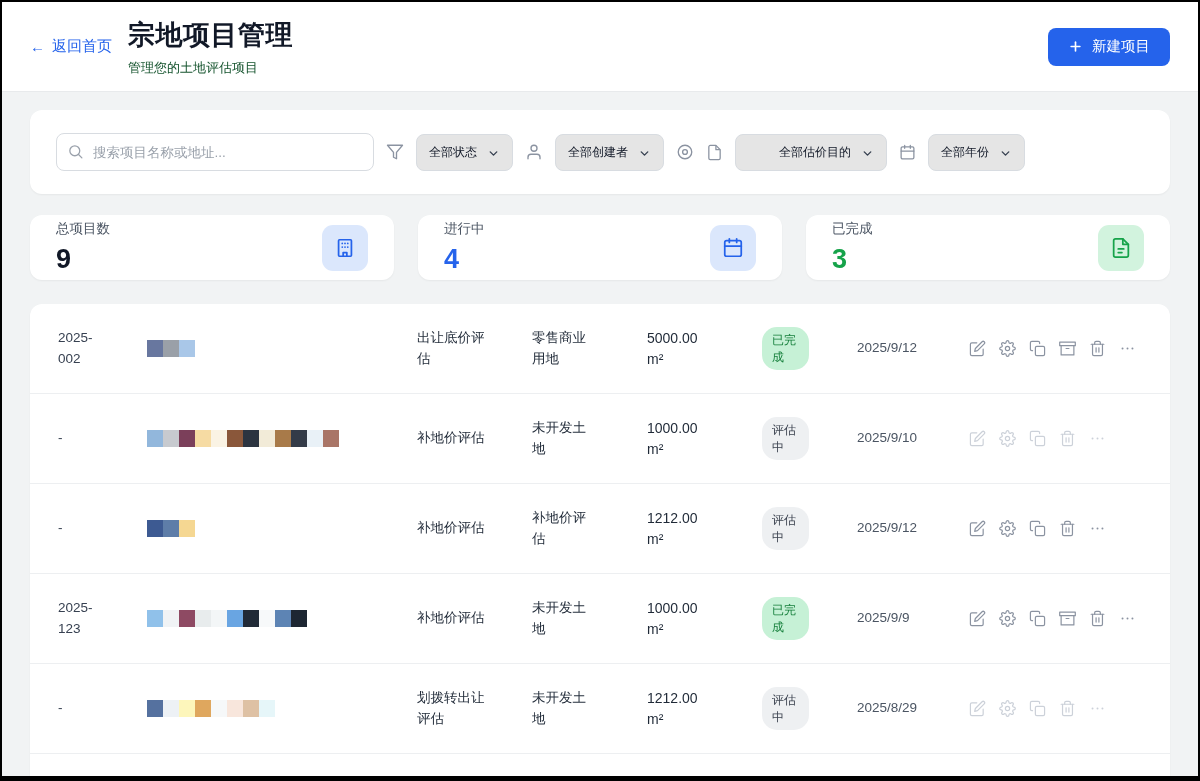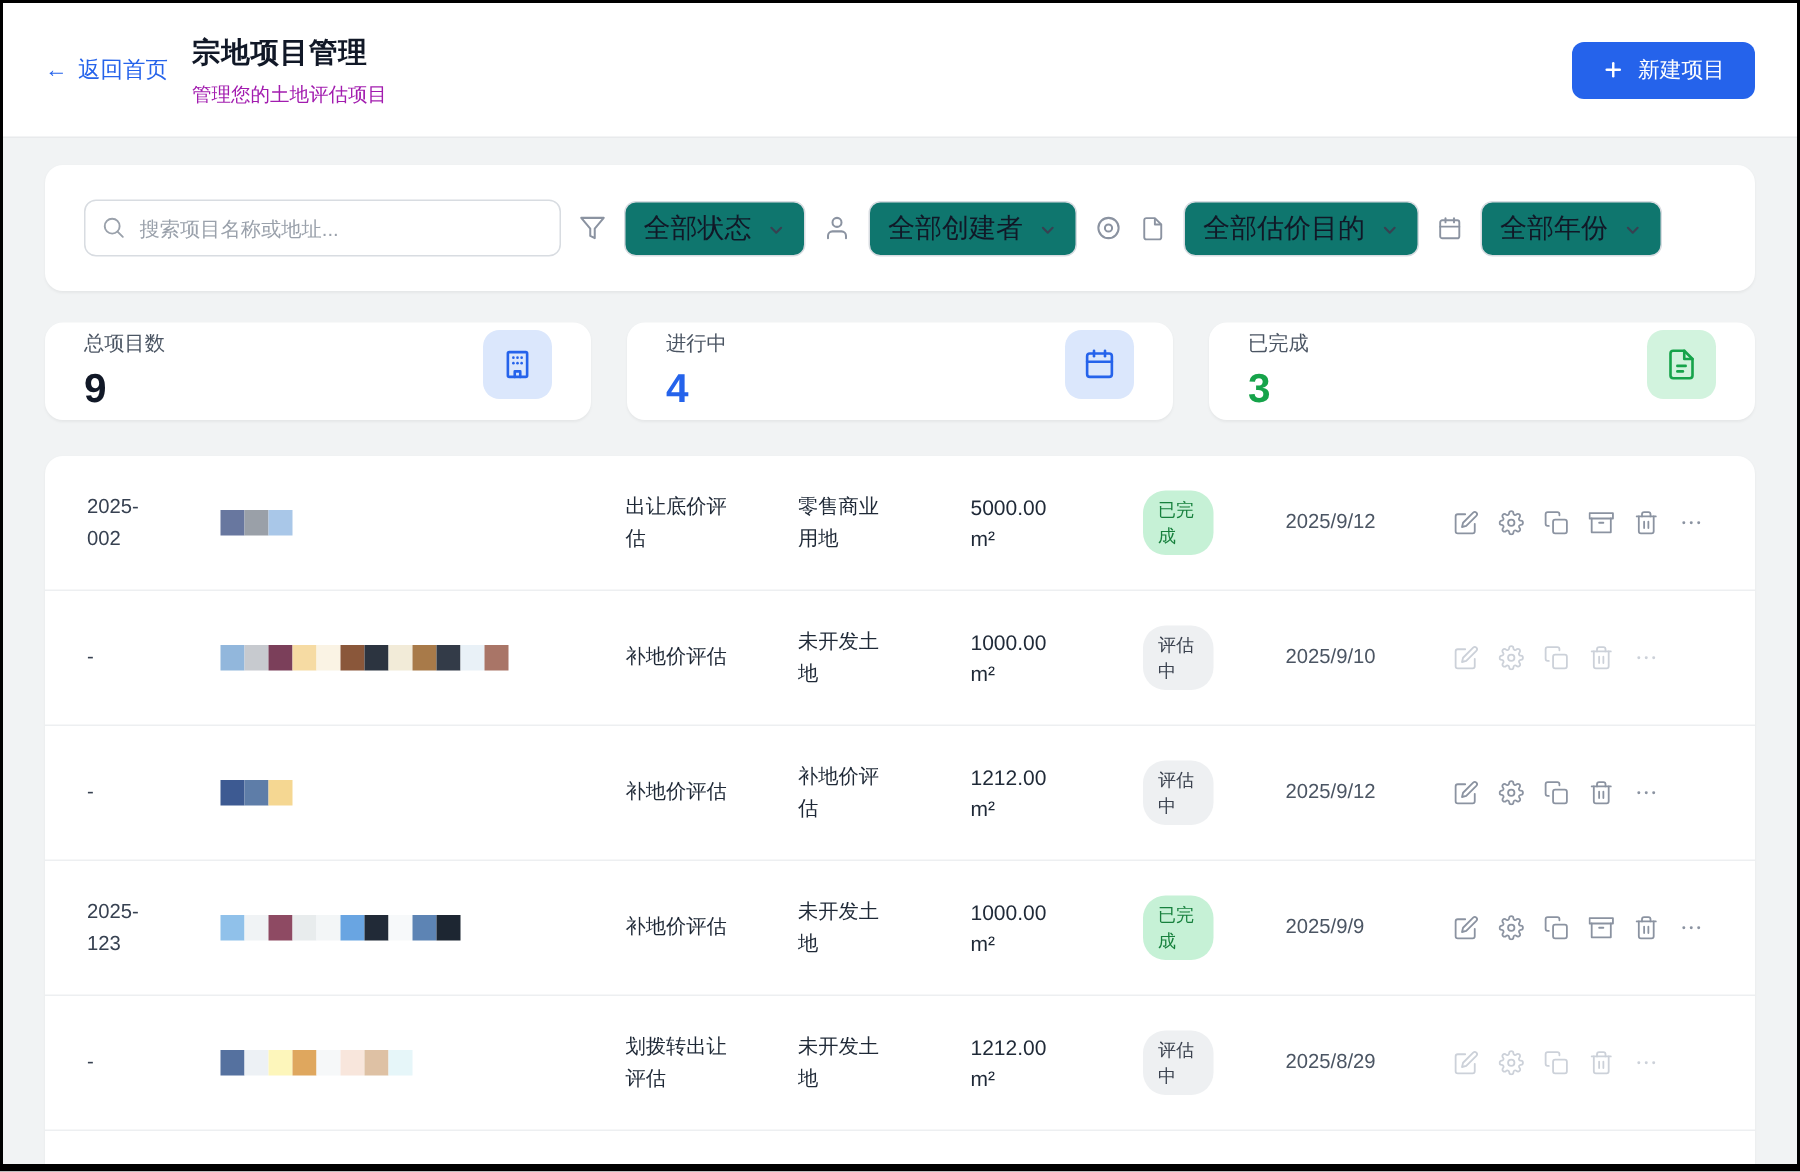--- a/index.html
+++ b/index.html
@@ -4,41 +4,41 @@
 <style>
   *{margin:0;padding:0;box-sizing:border-box}
   html,body{width:1200px;height:781px}
   body{font-family:"Liberation Sans","DejaVu Sans",sans-serif;background:#fff}
   .screen{width:1200px;height:781px;border:2px solid #000;border-bottom:5px solid #000;background:#f1f3f4;overflow:hidden;display:flex;flex-direction:column}
 
   
   .topbar{background:#fff;border-bottom:1px solid #e8eaec;display:flex;align-items:center;padding:0 28px;height:90px;flex:0 0 auto}
   .back{color:var(--primary);font-size:15px;display:flex;gap:7px;align-items:center;cursor:pointer;white-space:nowrap}
   .title-wrap{margin-left:16px}
-  h1{font-size:19px;color:#111827;font-weight:700;letter-spacing:.5px}
-  .subtitle{font-size:13px;color:#a21caf;margin-top:6px}
+  h1{font-size:27px;color:#111827;font-weight:700;letter-spacing:.5px}
+  .subtitle{font-size:13px;color:#14532d;margin-top:6px}
   .spacer{flex:1}
   .btn-primary{background:var(--primary);color:#fff;border:none;border-radius:8px;padding:0 20px;height:38px;font-size:14.5px;display:flex;align-items:center;gap:9px;cursor:pointer;font-family:Liberation Sans, sans-serif}
 
   main{padding:18px 28px 0;flex:1;display:flex;flex-direction:column;min-height:0}
 
   
   .filter-card{background:#fff;border-radius:12px;padding:23px 26px;display:flex;align-items:center;gap:12px;box-shadow:0 1px 2px rgba(0,0,0,.05)}
   .search{position:relative;width:318px;flex:0 0 auto}
   .search input{width:100%;height:38px;border:1px solid #d8dce1;border-radius:8px;padding:0 12px 0 36px;font-size:13.5px;color:#111827;outline:none;font-family:inherit;background:#fff}
   .search input::placeholder{color:#9aa1ab}
   .search .icn{position:absolute;left:11px;top:10px;color:#9aa1ab;display:flex}
   .between-icn{color:#8b93a1;flex:0 0 auto;display:flex}
-  .select{display:flex;align-items:center;gap:10px;border:1px solid #d8dce1;border-radius:8px;padding:0 12px;height:37px;font-size:18px;color:#111827;background:#0f766e;cursor:pointer;flex:0 0 auto;font-weight:500}
+  .select{display:flex;align-items:center;gap:10px;border:1px solid #d8dce1;border-radius:8px;padding:0 12px;height:37px;font-size:12px;color:#111827;background:#e5e5e5;cursor:pointer;flex:0 0 auto;font-weight:500}
   .select .chev{color:#374151;display:flex;margin-top:2px}
   .sel-wide{min-width:152px;justify-content:flex-end}
 
   
   .stats{display:flex;gap:24px;margin-top:21px}
-  .stat-card{flex:1;background:#fff;border-radius:12px;padding:5px 26px;display:flex;justify-content:space-between;box-shadow:0 1px 2px rgba(0,0,0,.05)}
+  .stat-card{flex:1;background:#fff;border-radius:12px;padding:5px 26px;display:flex;align-items:center;justify-content:space-between;box-shadow:0 1px 2px rgba(0,0,0,.05)}
   .stat-label{font-size:13.5px;color:#4b5563}
   .stat-value{font-size:27px;font-weight:700;margin-top:6px;color:#111827}
   .stat-value.blue{color:var(--primary)}
   .stat-value.green{color:var(--success)}
   .stat-icon{width:46px;height:46px;border-radius:11px;display:flex;align-items:center;justify-content:center}
   .stat-icon.blue{background:#dbe7fc;color:var(--primary)}
   .stat-icon.green{background:#d2f3de;color:var(--success)}
 
   
   .table-card{background:#fff;border-radius:12px 12px 0 0;margin-top:24px;flex:1;overflow:hidden;box-shadow:0 1px 2px rgba(0,0,0,.05)}

